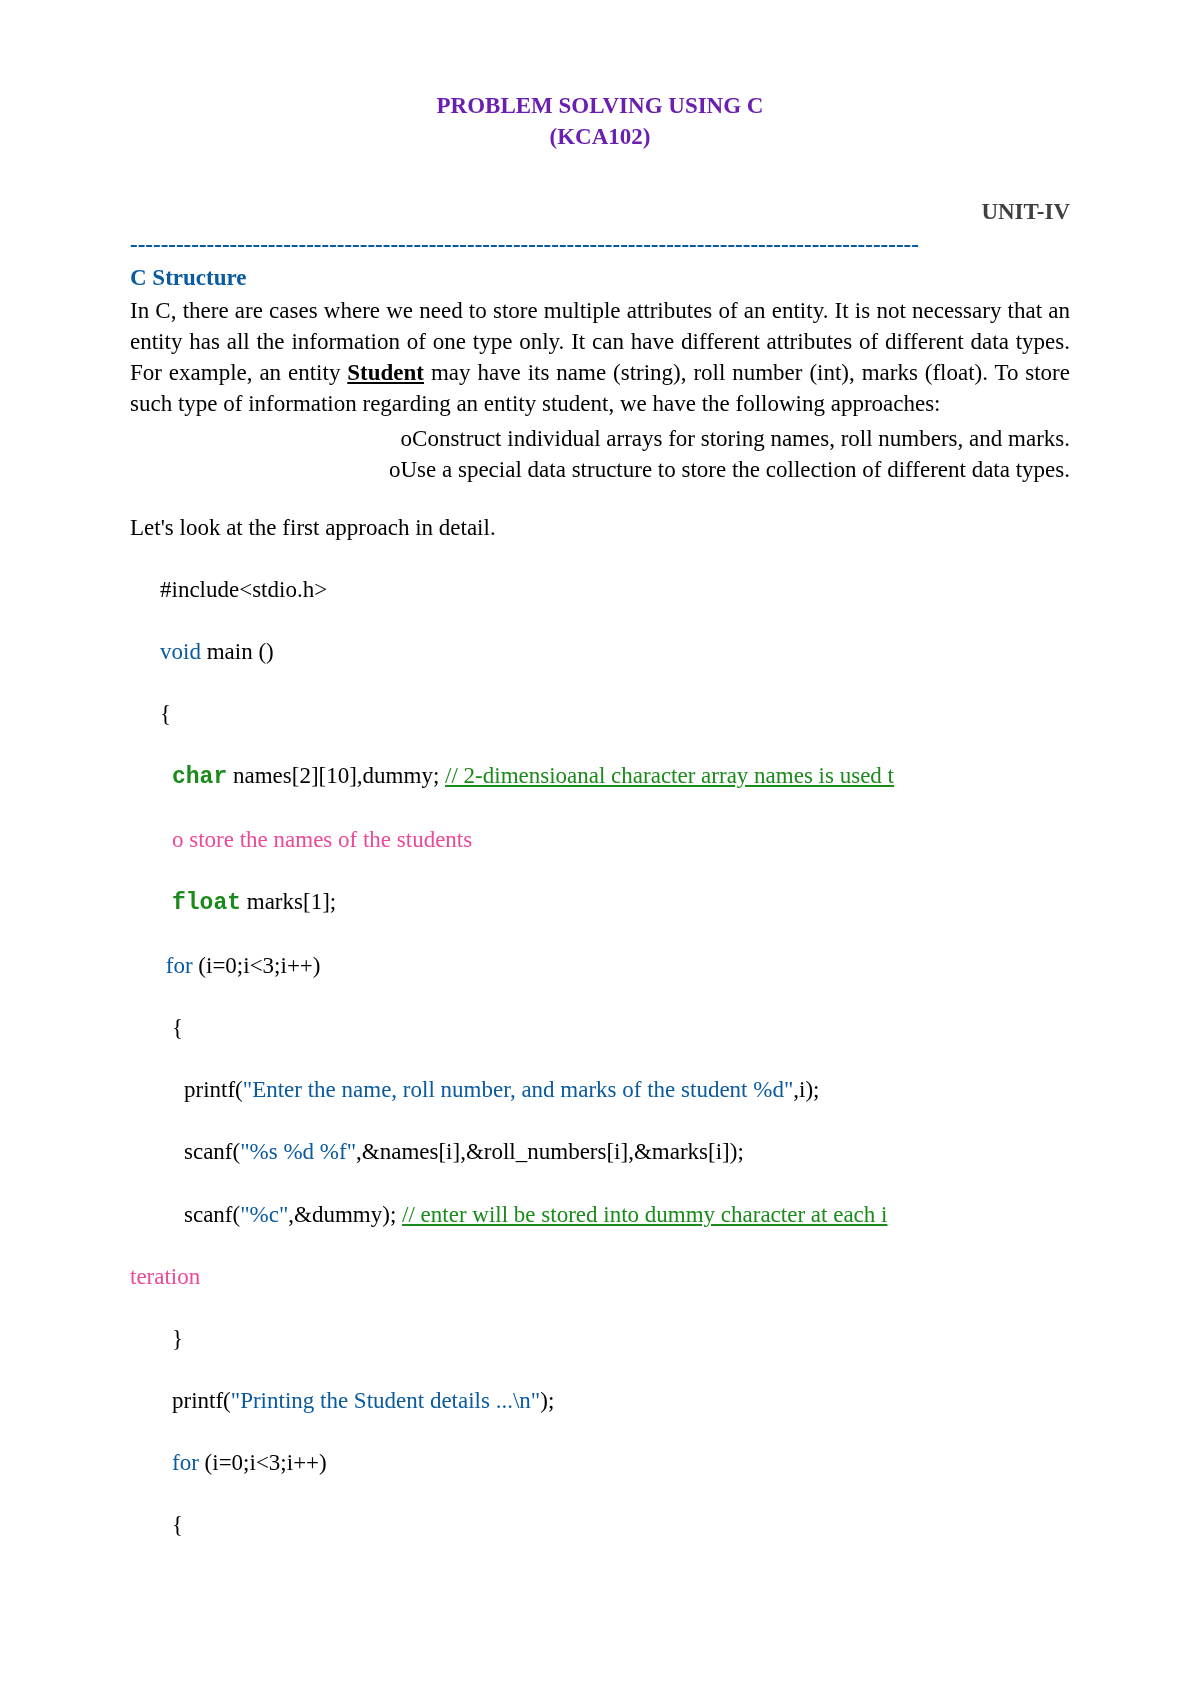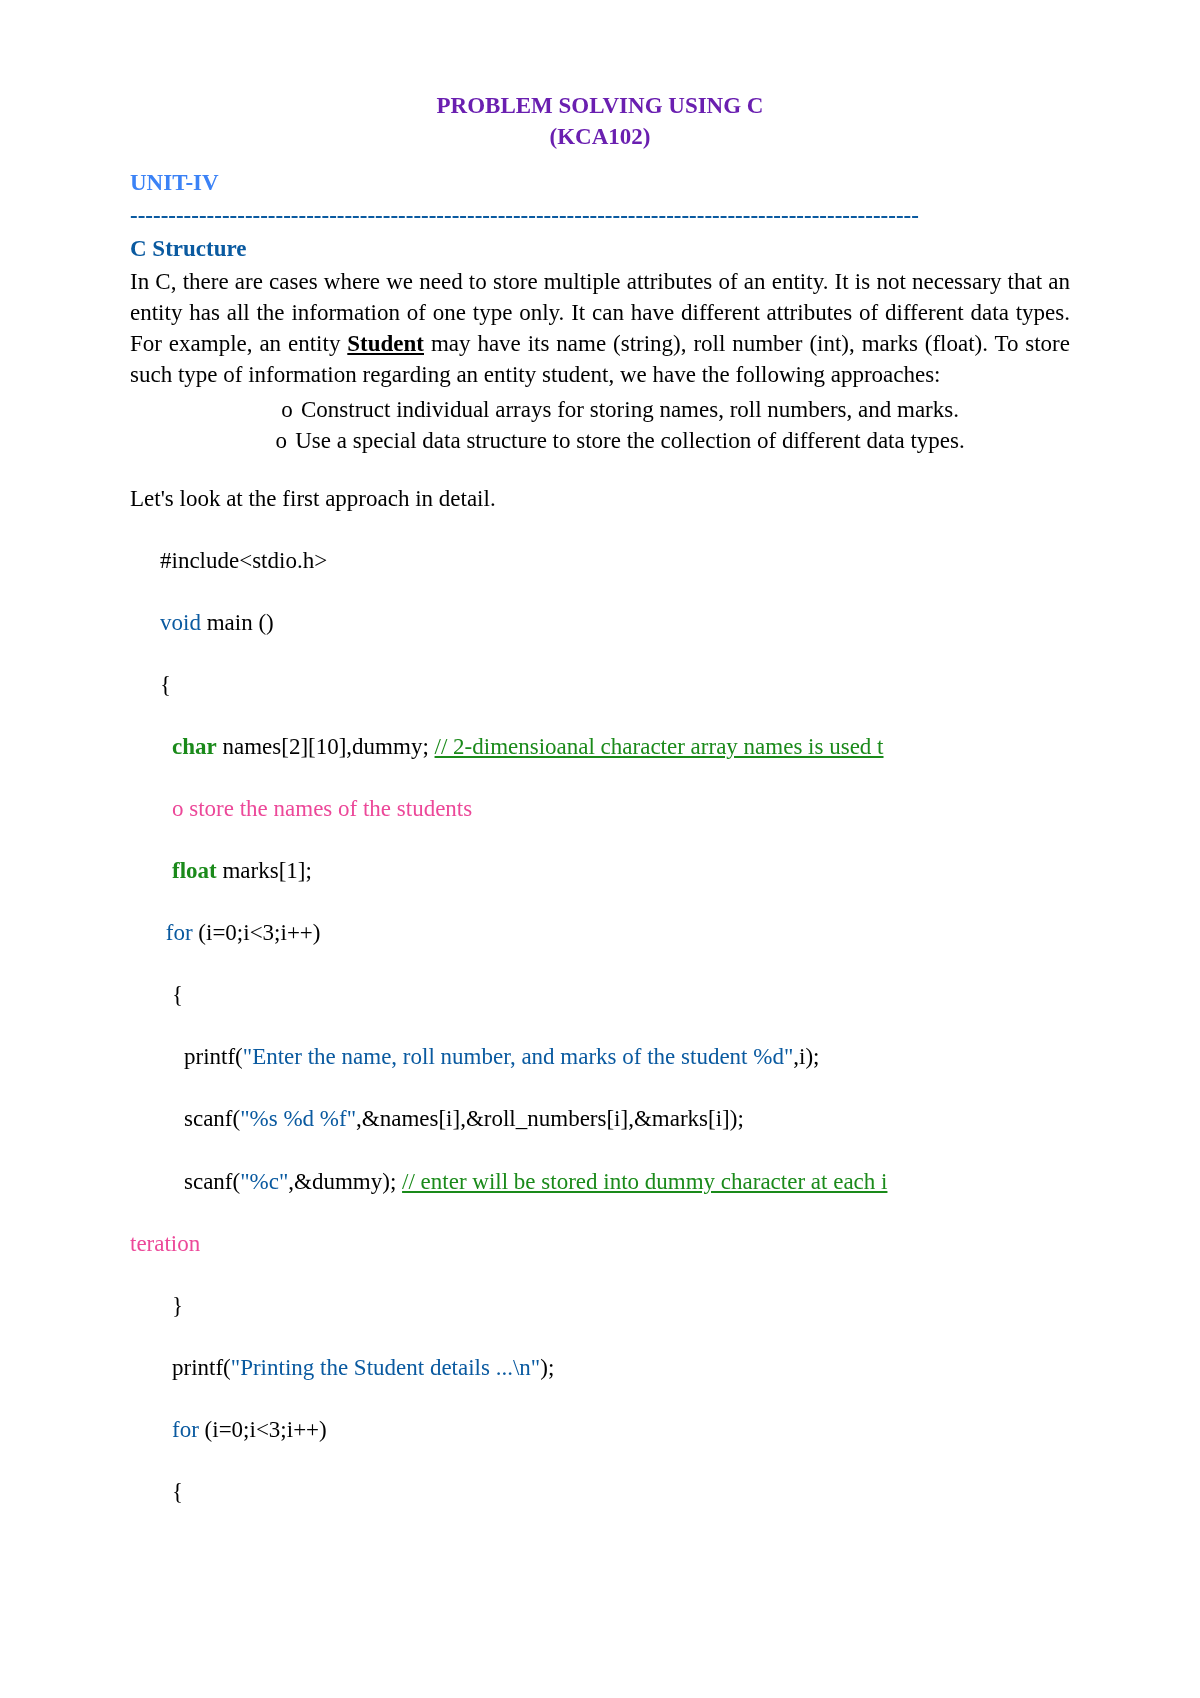--- a/index.html
+++ b/index.html
@@ -17,24 +17,24 @@
     line-height: 1.35;
     color: #000;
     text-align: justify;
   }
   .title {
     text-align: center;
     font-weight: bold;
     color: #6a1fb0;
   }
   .subtitle {
-    text-align: left;
+    text-align: right;
     font-weight: bold;
-    color: #3b82f6;
-    margin-top: 15px;
+    color: #404040;
+    margin-top: 44px;
   }
   .divider {
     color: #0a5aa0;
     white-space: nowrap;
     overflow: hidden;
     font-weight: bold;
     margin-top: 2px;
     margin-bottom: 2px;
   }
   .section-heading {
@@ -43,36 +43,36 @@
     text-align: left;
   }
   .para {
     margin-top: 2px;
   }
   .bold { font-weight: bold; text-decoration: underline; }
   ul.approaches {
     list-style: none;
     padding-left: 60px;
     margin: 4px 0 26px 0;
-    text-align: center;
+    text-align: right;
   }
   ul.approaches li::before {
     content: "o";
     display: inline-block;
     width: 28px;
     margin-left: -28px;
   }
   .code {
     font-family: "Times New Roman", Times, serif;
     white-space: pre-wrap;
     text-align: left;
     margin-top: 0;
   }
   .kw-blue { color: #0a5aa0; font-weight: normal; text-align: center; }
-  .kw-green { color: #1a8a1a; font-weight: bold; }
+  .kw-green { color: #1a8a1a; font-weight: bold; font-family: Liberation Mono, monospace; }
   .str { color: #0a5aa0; }
   .cmt { color: #1a8a1a; text-decoration: underline; }
   .cmt-cont { color: #ec4899; }
   .indent1 { padding-left: 30px; display:block; }
   .indent2 { padding-left: 42px; display:block; }
   .indent3 { padding-left: 54px; display:block; }
   .left-align { text-align: left; }
 </style>
 </head>
 <body>

